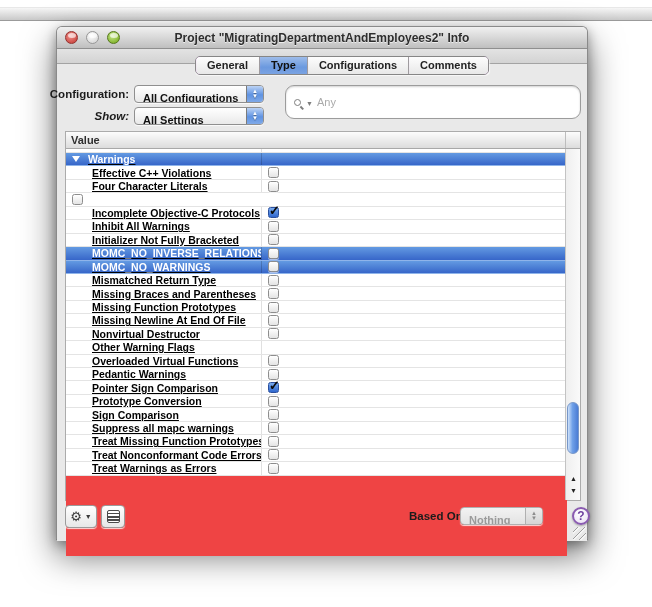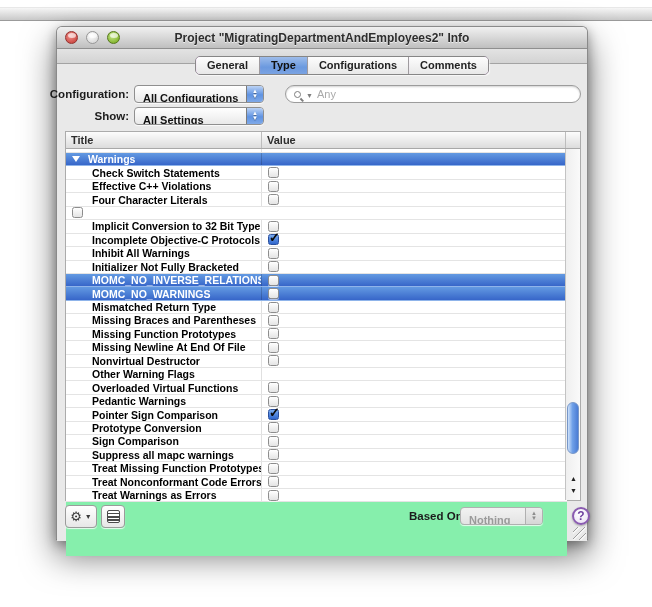--- a/index.html
+++ b/index.html
@@ -52,41 +52,41 @@
   .popup .pp-cap { width:17px; background:linear-gradient(#bcd3f5,#5f93e2 55%,#7fa9e8);
     border-left:1px solid #7b7b7b; display:flex; flex-direction:column; align-items:center; justify-content:center; }
   .pp-cap .arr { font-size:6px; line-height:5px; color:#fff; text-shadow:0 1px 1px rgba(0,0,0,.4); }
   .popup.disabled { background:linear-gradient(#f2f2f2,#e3e3e3); border-color:#b0b0b0; }
   .popup.disabled .pp-label { color:#9a9a9a; font-weight:700; }
   .popup.disabled .pp-cap { background:linear-gradient(#ececec,#d6d6d6); border-left-color:#b0b0b0; }
   .popup.disabled .pp-cap .arr { color:#8c8c8c; text-shadow:none; }
 
   .searchbox { position:absolute; left:228px; top:21px; width:296px; height:18px;
     border:1px solid #9c9c9c; border-radius:9px; background:#fff;
-    box-shadow:inset 0 1px 2px rgba(0,0,0,.18); display:flex; align-items:center; padding:8px 8px; }
+    box-shadow:inset 0 1px 2px rgba(0,0,0,.18); display:flex; align-items:center; padding:16px 8px; }
   .mag { width:7px; height:7px; border:1.5px solid #7e7e7e; border-radius:50%; position:relative; flex:none; }
   .mag::after { content:""; position:absolute; width:4px; height:1.5px; background:#7e7e7e;
     transform:rotate(45deg); left:5px; top:7px; }
   .mag-caret { font-size:7px; color:#7e7e7e; margin:2px 4px 0 5px; flex:none; }
   .searchbox input { border:none; outline:none; flex:1; font-size:11px; color:#333;
     font-family:"Liberation Sans",sans-serif; background:transparent; }
   .searchbox input::placeholder { color:#aaa; }
 
   
   .table { position:absolute; left:8px; top:104px; width:516px; height:370px;
     border:1px solid #ababab; background:#fff; }
   .thead { position:absolute; left:0; top:0; width:100%; height:17px; display:flex;
     background:linear-gradient(#fcfcfc,#dcdcdc); border-bottom:1px solid #a8a8a8;
     font-size:11px; font-weight:700; color:#2e2e2e; }
   .th { line-height:16px; padding-left:5px; }
   .th.c1 { width:196px; border-right:1px solid #bdbdbd; }
   .th.c2 { flex:1; }
   .th.cap { width:15px; border-left:1px solid #bdbdbd; }
 
-  .tbody { position:absolute; left:0; top:17px; width:501px; height:407px; overflow:hidden; background:#86efac; }
+  .tbody { position:absolute; left:0; top:17px; width:501px; height:407px; overflow:hidden; background:#ef4444;text-decoration:underline; }
   .trow { display:flex; height:13.45px; border-bottom:1px solid #e4e4e4; background:#fff; }
   .trow.partial { height:4px; }
   .cell-title { width:196px; border-right:1px solid #e0e0e0; display:flex; align-items:center;
     font-size:10.5px; font-weight:700; color:#000; white-space:nowrap; overflow:hidden; }
   .cell-title .lbl { padding-left:26px; }
   .cell-value { flex:1; display:flex; align-items:center; padding-left:6px; position:relative; }
   .trow.selected, .trow.group { background:linear-gradient(#639ae2,#3766c9); border-bottom-color:#8fb4ea; }
   .trow.selected .cell-title, .trow.group .cell-title { color:#fff; border-right-color:rgba(0,0,0,.18); }
   .trow.group .cell-title .lbl { padding-left:4px; }
   .tri { width:0; height:0; border-left:4.5px solid transparent; border-right:4.5px solid transparent;
@@ -157,82 +157,65 @@
           <span class="arr">▼</span>
       </div>
     </div>
 
     <div class="searchbox">
       <span class="mag"></span>
       <span class="mag-caret">▼</span>
       <input type="text" placeholder="Any" style="">
     </div>
 
-    <div class="form-label" style="left:-40px; top:46px; width:112px;">Show:</div>
+    <div class="form-label" style="left:-40px; top:46px; width:112px;font-style:italic;">Show:</div>
     <div class="popup" style="left:77px; top:43px; width:130px;">
       <div class="pp-label">All Settings</div>
       <div class="pp-cap">
         <span class="arr">▲</span>
           <span class="arr">▼</span>
       </div>
     </div>
 
     <div class="table" style="top:67px;">
       <div class="thead">
-        <div class="th c1">Title</div>
         <div class="th c2">Value</div>
         <div class="th cap"></div>
       </div>
       <div class="tbody" id="table-body">
           <div class="trow partial">
     <div class="cell-title">
               <span class="lbl"></span>
             </div>
     <div class="cell-value"></div>
   </div>
           <div class="trow group">
     <div class="cell-title">
               <span class="tri"></span>
               <span class="lbl">Warnings</span>
             </div>
     <div class="cell-value"></div>
   </div>
           <div class="trow">
     <div class="cell-title">
-              <span class="lbl">Check Switch Statements</span>
-            </div>
-    <div class="cell-value">
-              <span class="checkbox"></span>
-            </div>
-  </div>
-          <div class="trow">
-    <div class="cell-title">
               <span class="lbl">Effective C++ Violations</span>
             </div>
     <div class="cell-value">
               <span class="checkbox"></span>
             </div>
   </div>
           <div class="trow">
     <div class="cell-title">
               <span class="lbl">Four Character Literals</span>
             </div>
     <div class="cell-value">
               <span class="checkbox"></span>
             </div>
   </div>
           <div class="trow">
-    <div class="cell-value">
-              <span class="checkbox"></span>
-            </div>
-  </div>
-          <div class="trow">
-    <div class="cell-title">
-              <span class="lbl">Implicit Conversion to 32 Bit Type</span>
-            </div>
     <div class="cell-value">
               <span class="checkbox"></span>
             </div>
   </div>
           <div class="trow">
     <div class="cell-title">
               <span class="lbl">Incomplete Objective-C Protocols</span>
             </div>
     <div class="cell-value">
               <span class="checkbox checked"></span>

